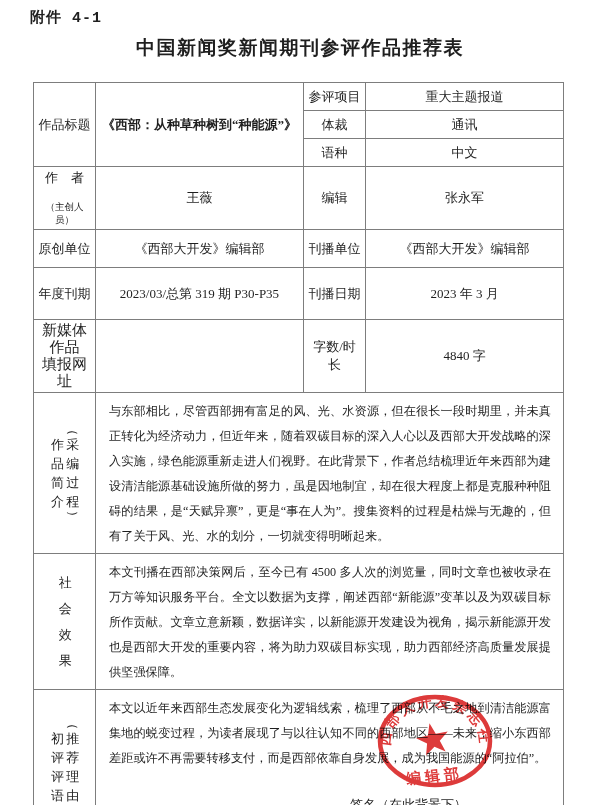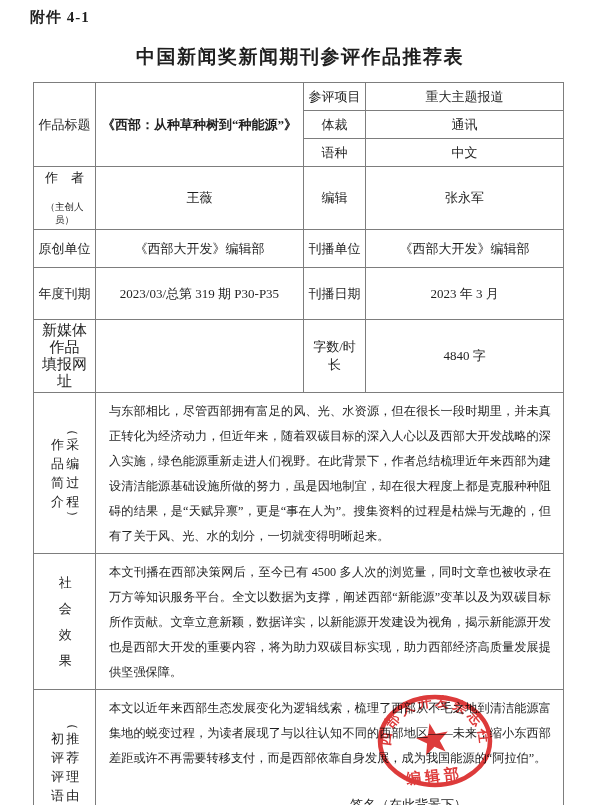--- a/index.html
+++ b/index.html
@@ -3,25 +3,25 @@
 <meta charset="utf-8">
 <style>
   html,body{margin:0;padding:0;}
   body{
     width:600px;height:805px;position:relative;overflow:hidden;
     background:#ffffff;color:#1f1f1f;
     font-family:"Liberation Serif","DejaVu Serif",serif;
   }
   .attachment{
     position:absolute;left:30px;top:8px;
-    font-family:Liberation Serif, serif;
+    font-family:Liberation Mono, monospace;
     font-weight:bold;font-size:15px;letter-spacing:1px;
   }
   .doc-title{
-    position:absolute;left:0;top:44px;width:100%;
+    position:absolute;left:0;top:35px;width:100%;
     text-align:center;font-size:19px;font-weight:bold;letter-spacing:1.5px;
   }
   table.form{
     position:absolute;left:33px;top:82px;width:530px;
     border-collapse:collapse;table-layout:fixed;
   }
   td{
     border:1px solid #7d7d7d;
     font-size:13px;text-align:center;vertical-align:middle;
     padding:2px 4px;overflow:hidden;

